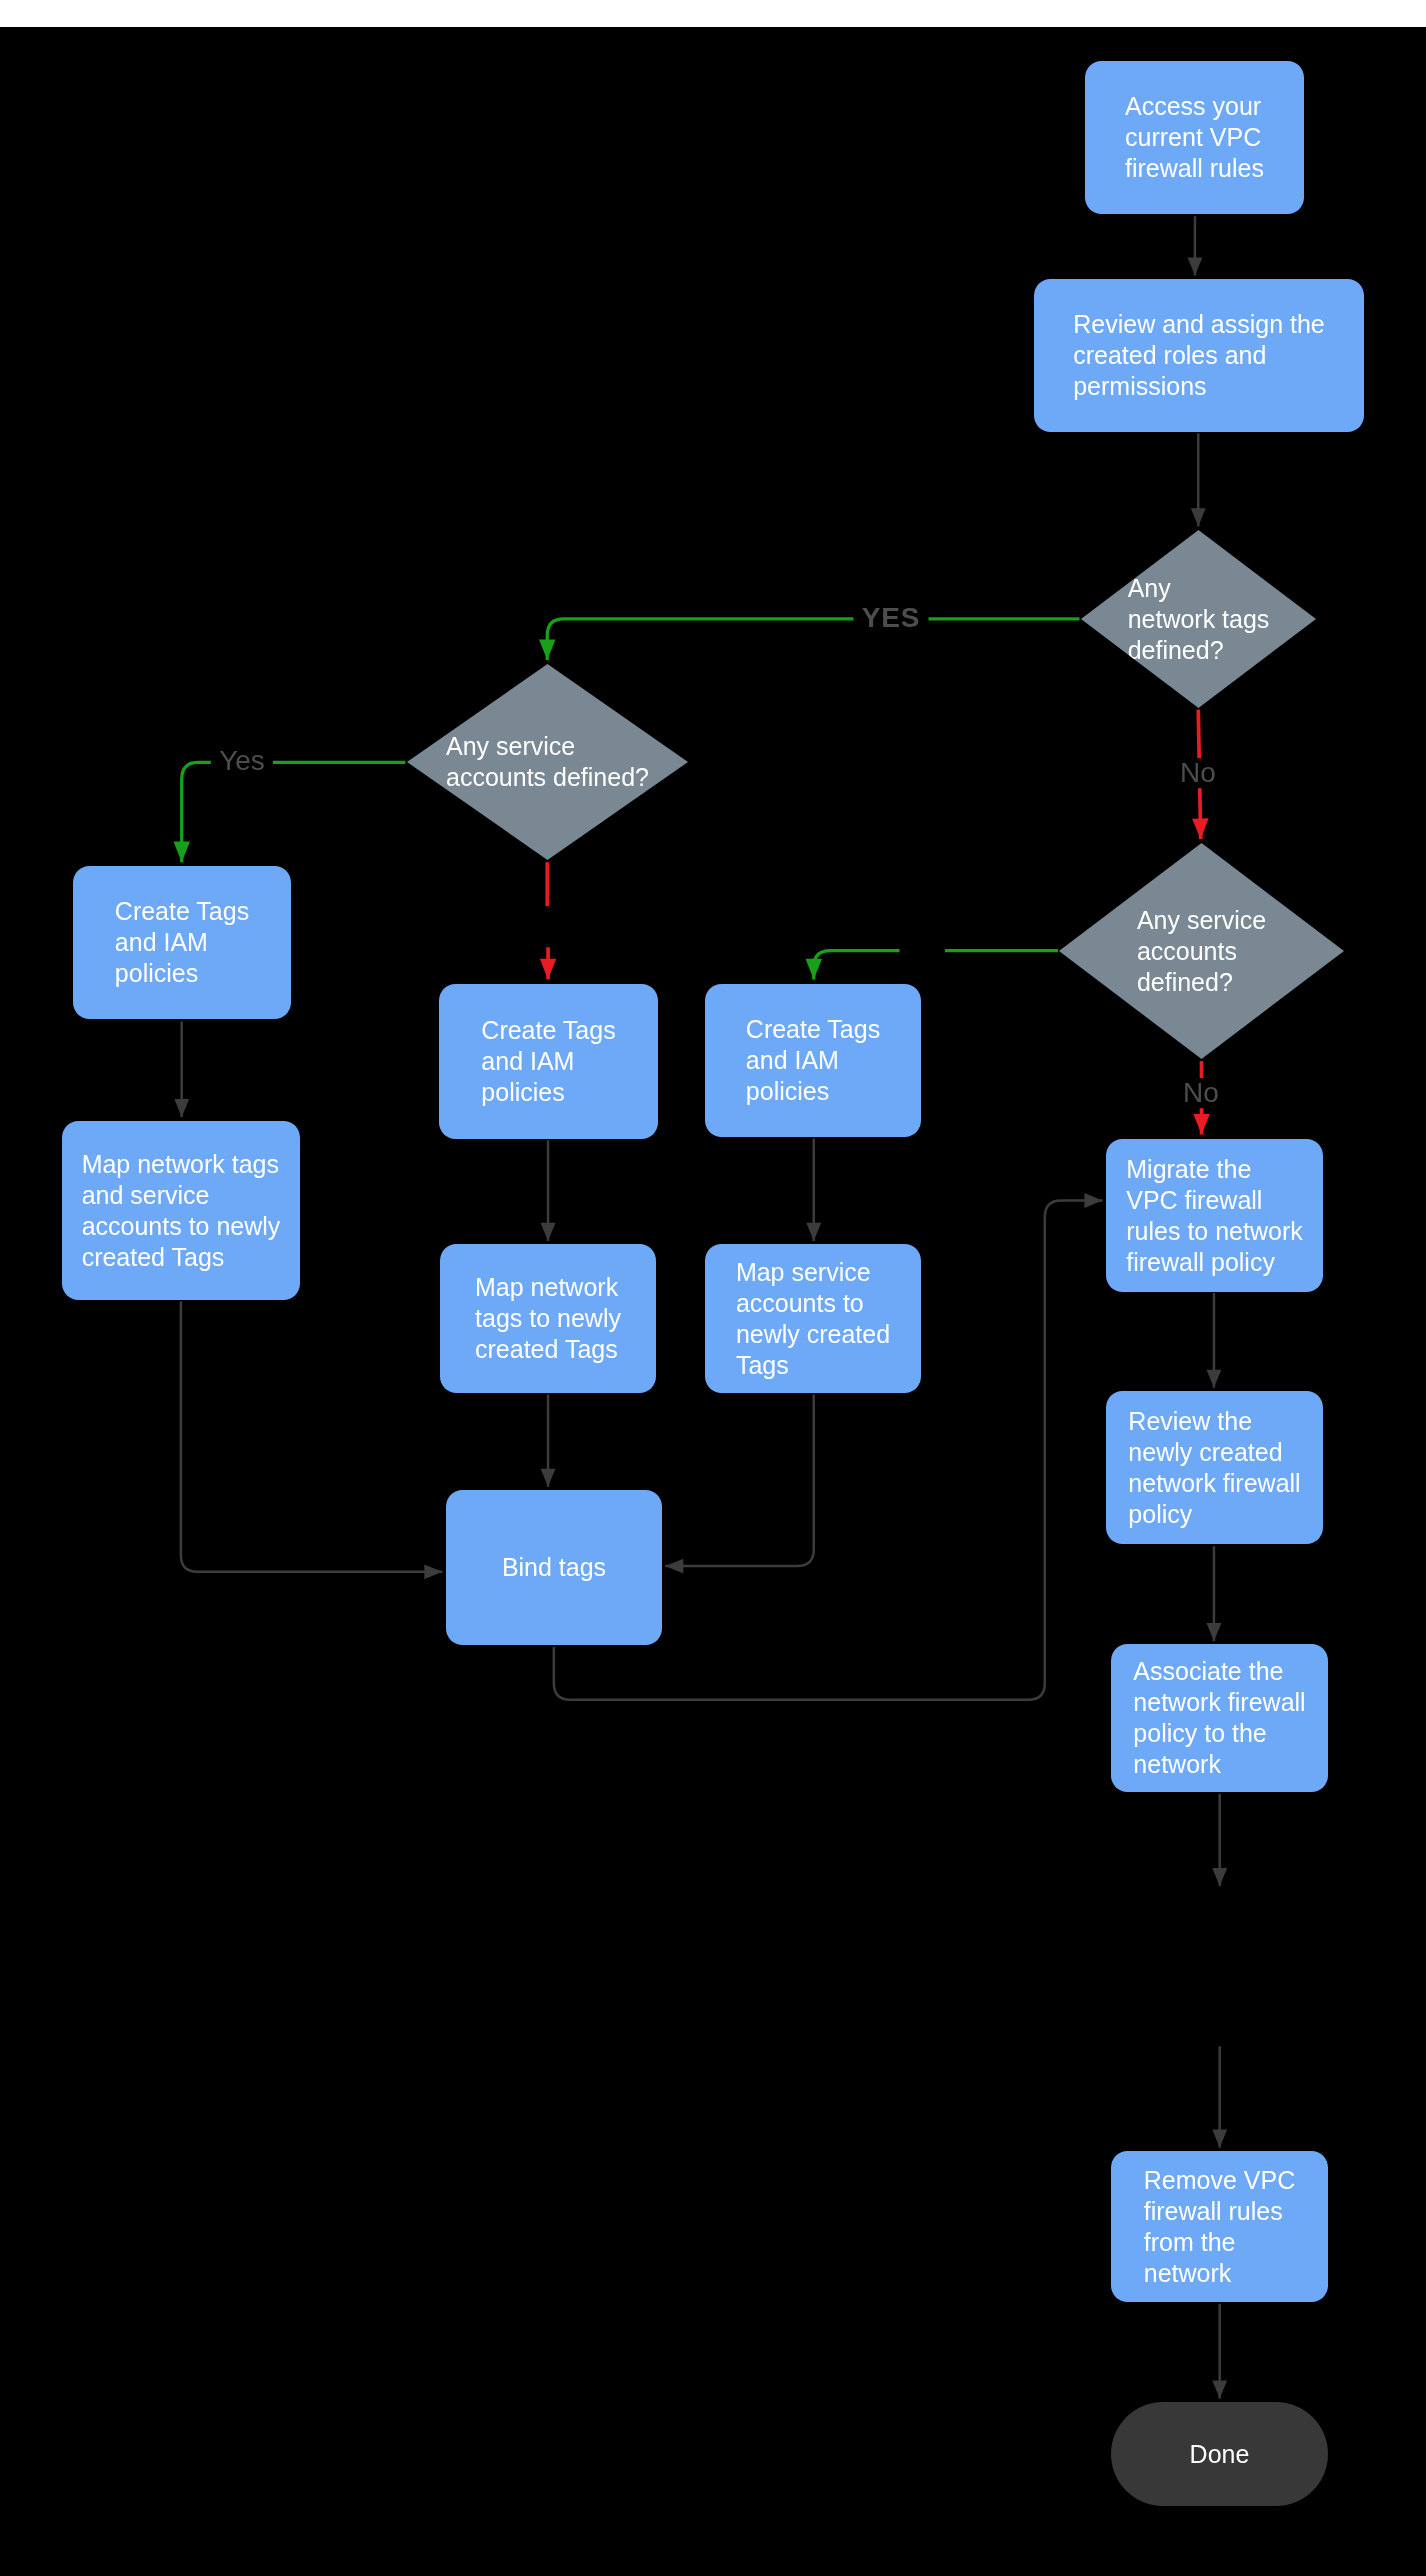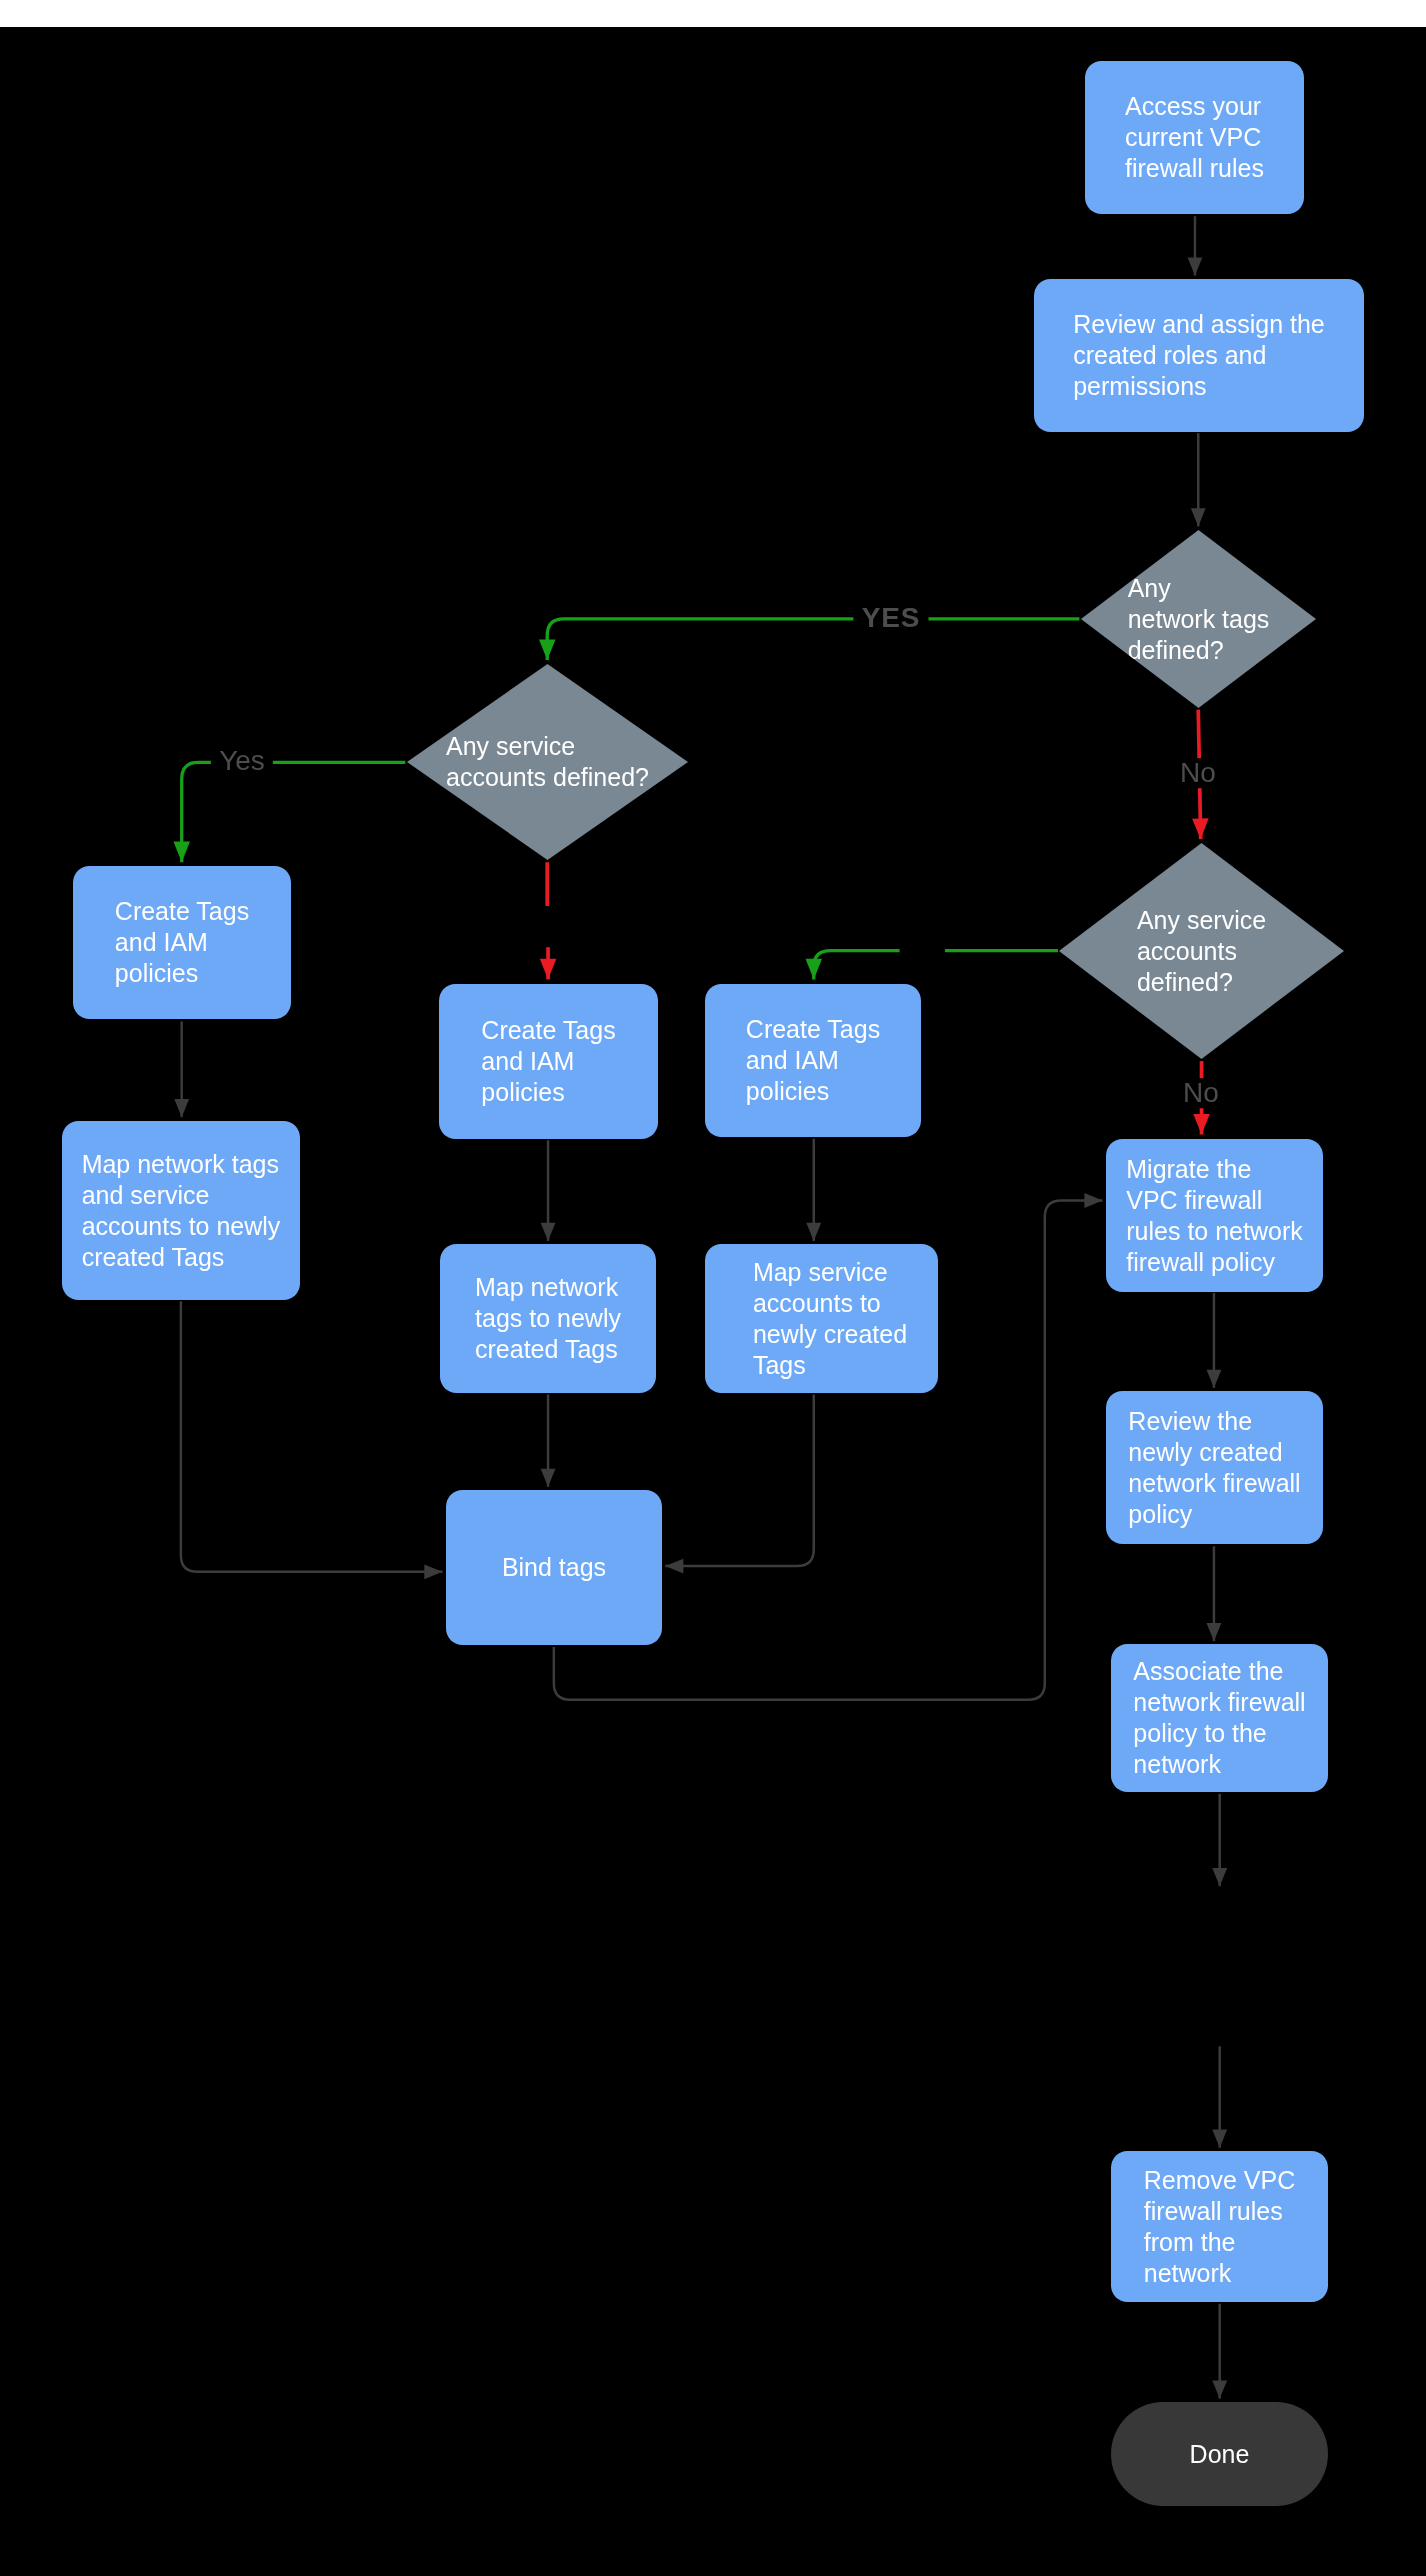--- a/index.html
+++ b/index.html
@@ -123,21 +123,21 @@
 policies</div>
 
   <div class="node process" style="left:440px;top:1244px;width:216px;height:149px;">Map network
 tags to newly
 created Tags</div>
 
   <div class="node process" style="left:705px;top:984px;width:216px;height:153px;">Create Tags
 and IAM
 policies</div>
 
-  <div class="node process" style="left:705px;top:1244px;width:216px;height:149px;padding-left:17px;">Map service
+  <div class="node process" style="left:705px;top:1244px;width:216px;height:149px;">Map service
 accounts  to
 newly created
 Tags</div>
 
   <div class="node process" style="left:1106px;top:1139px;width:217px;height:153px;">Migrate the
 VPC firewall
 rules to network
 firewall policy</div>
 
   <div class="node process" style="left:446px;top:1490px;width:216px;height:155px;">Bind tags</div>

